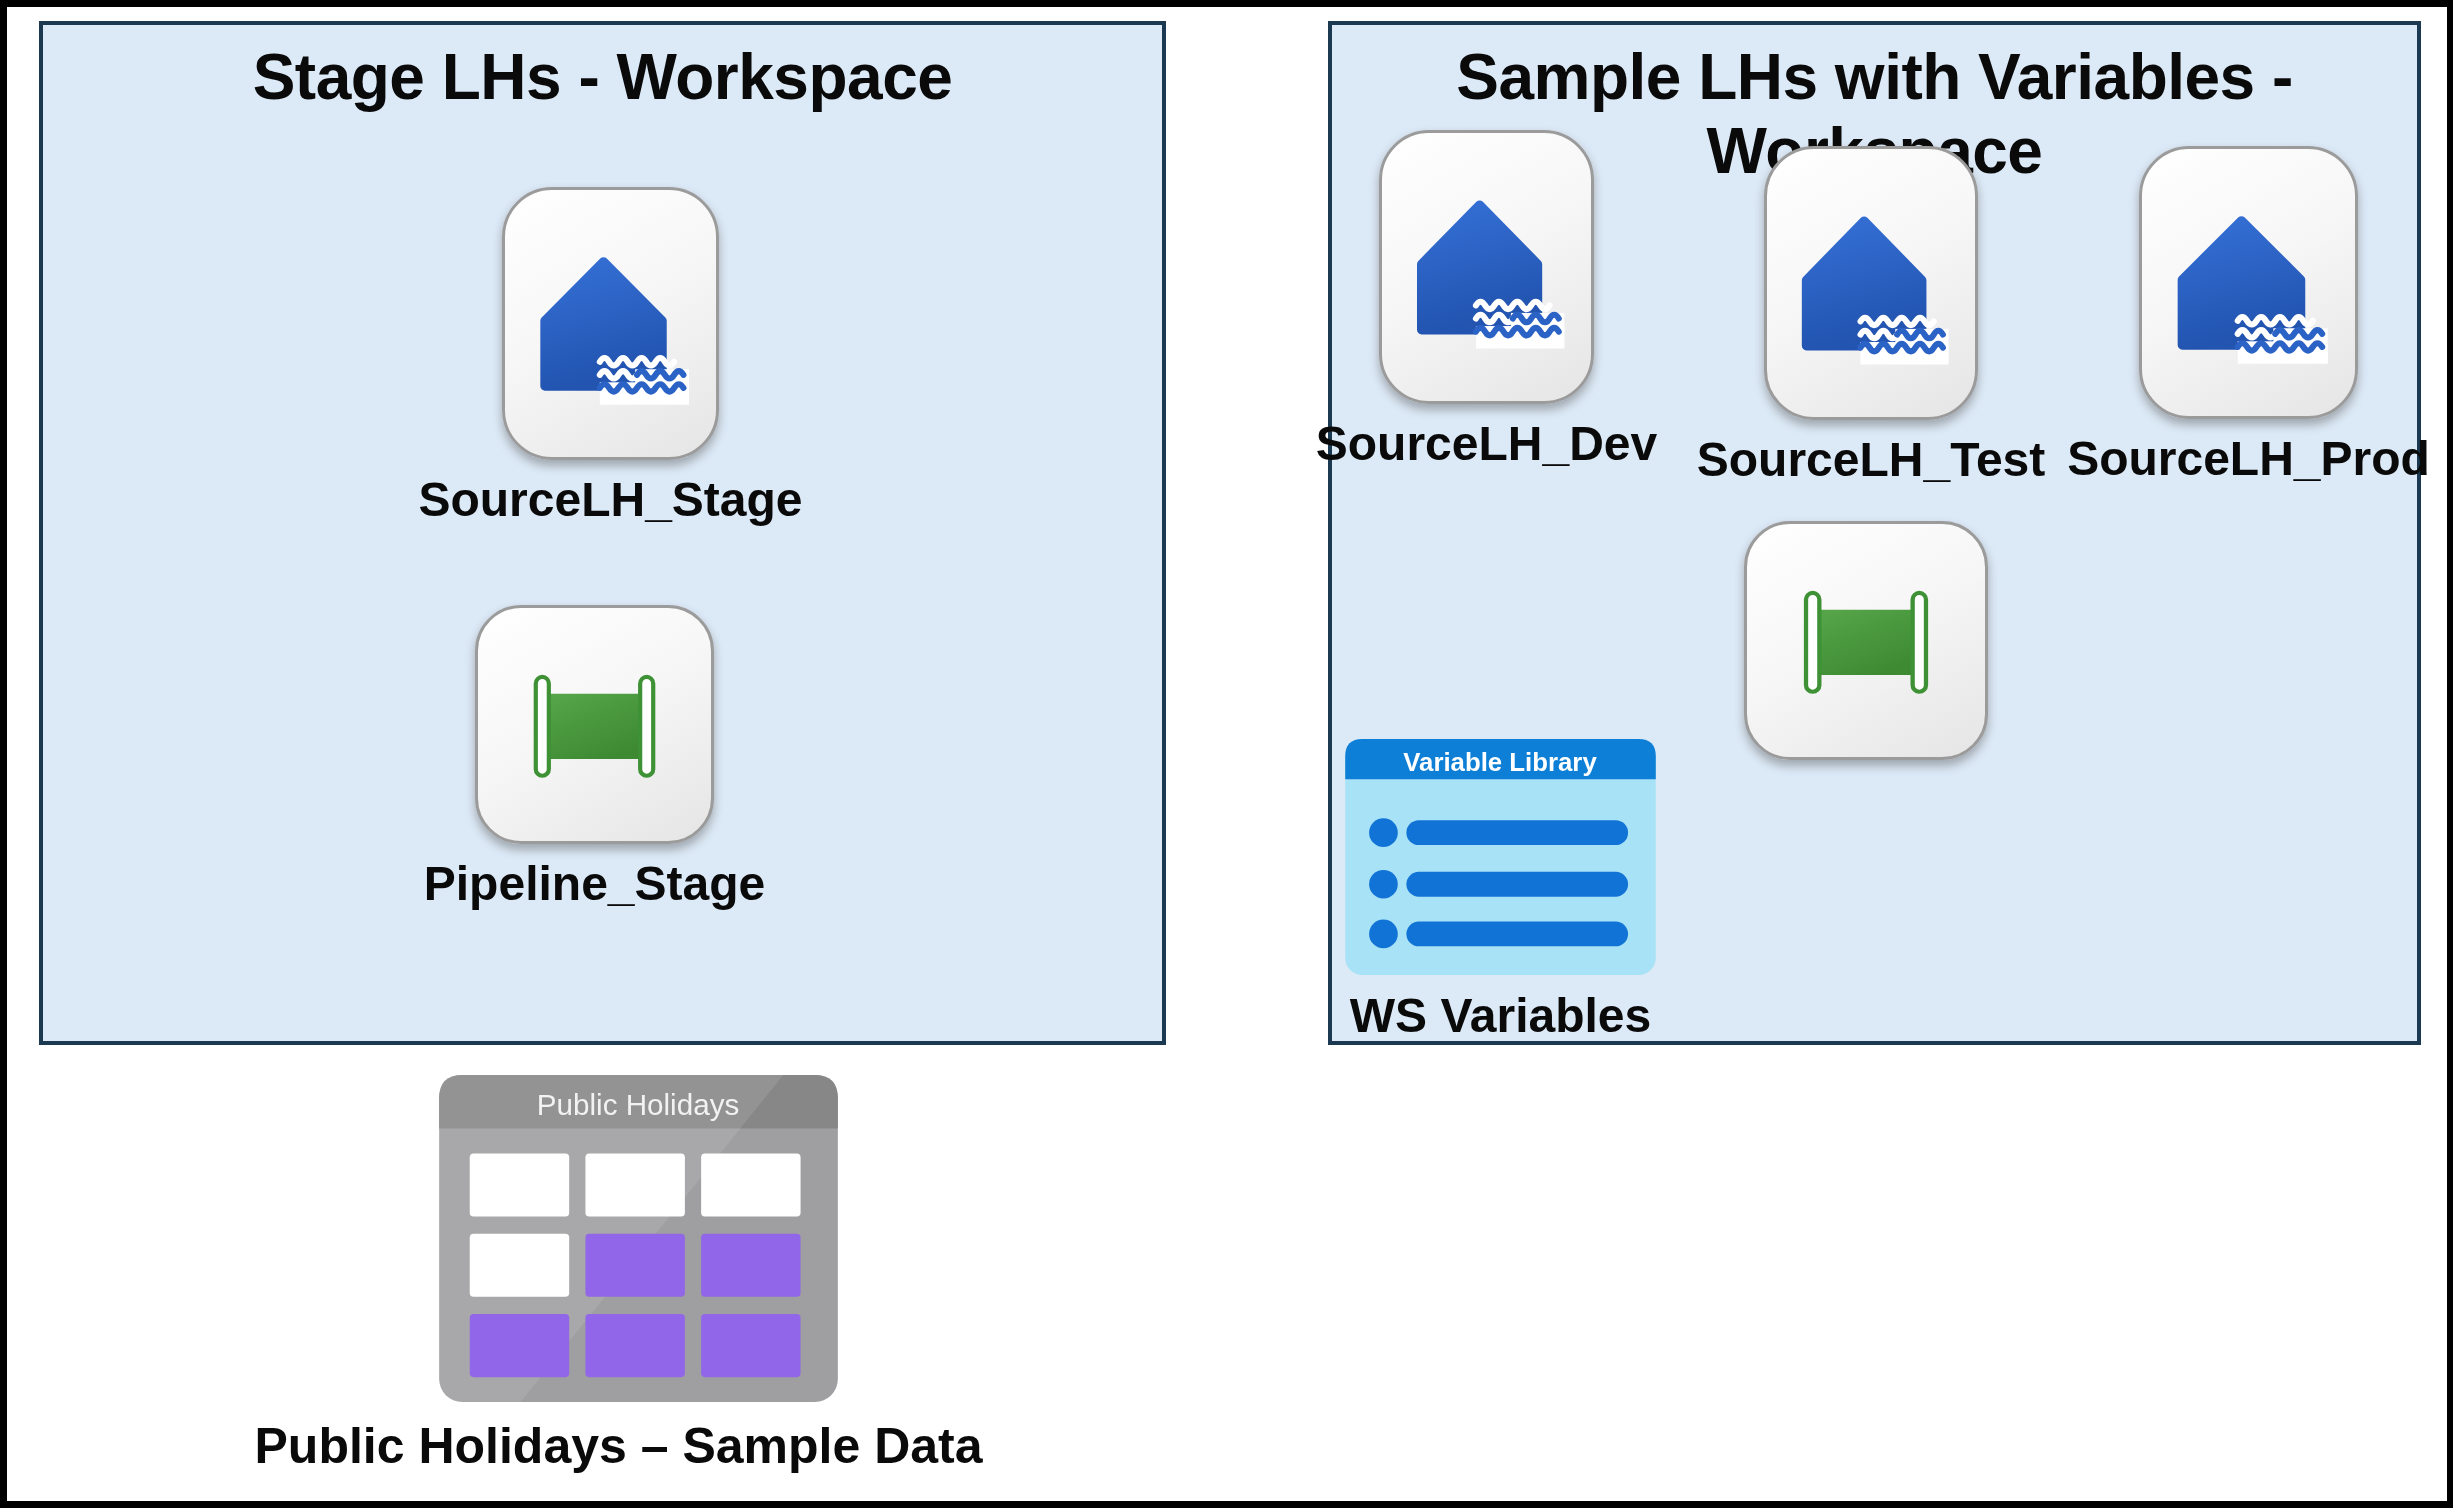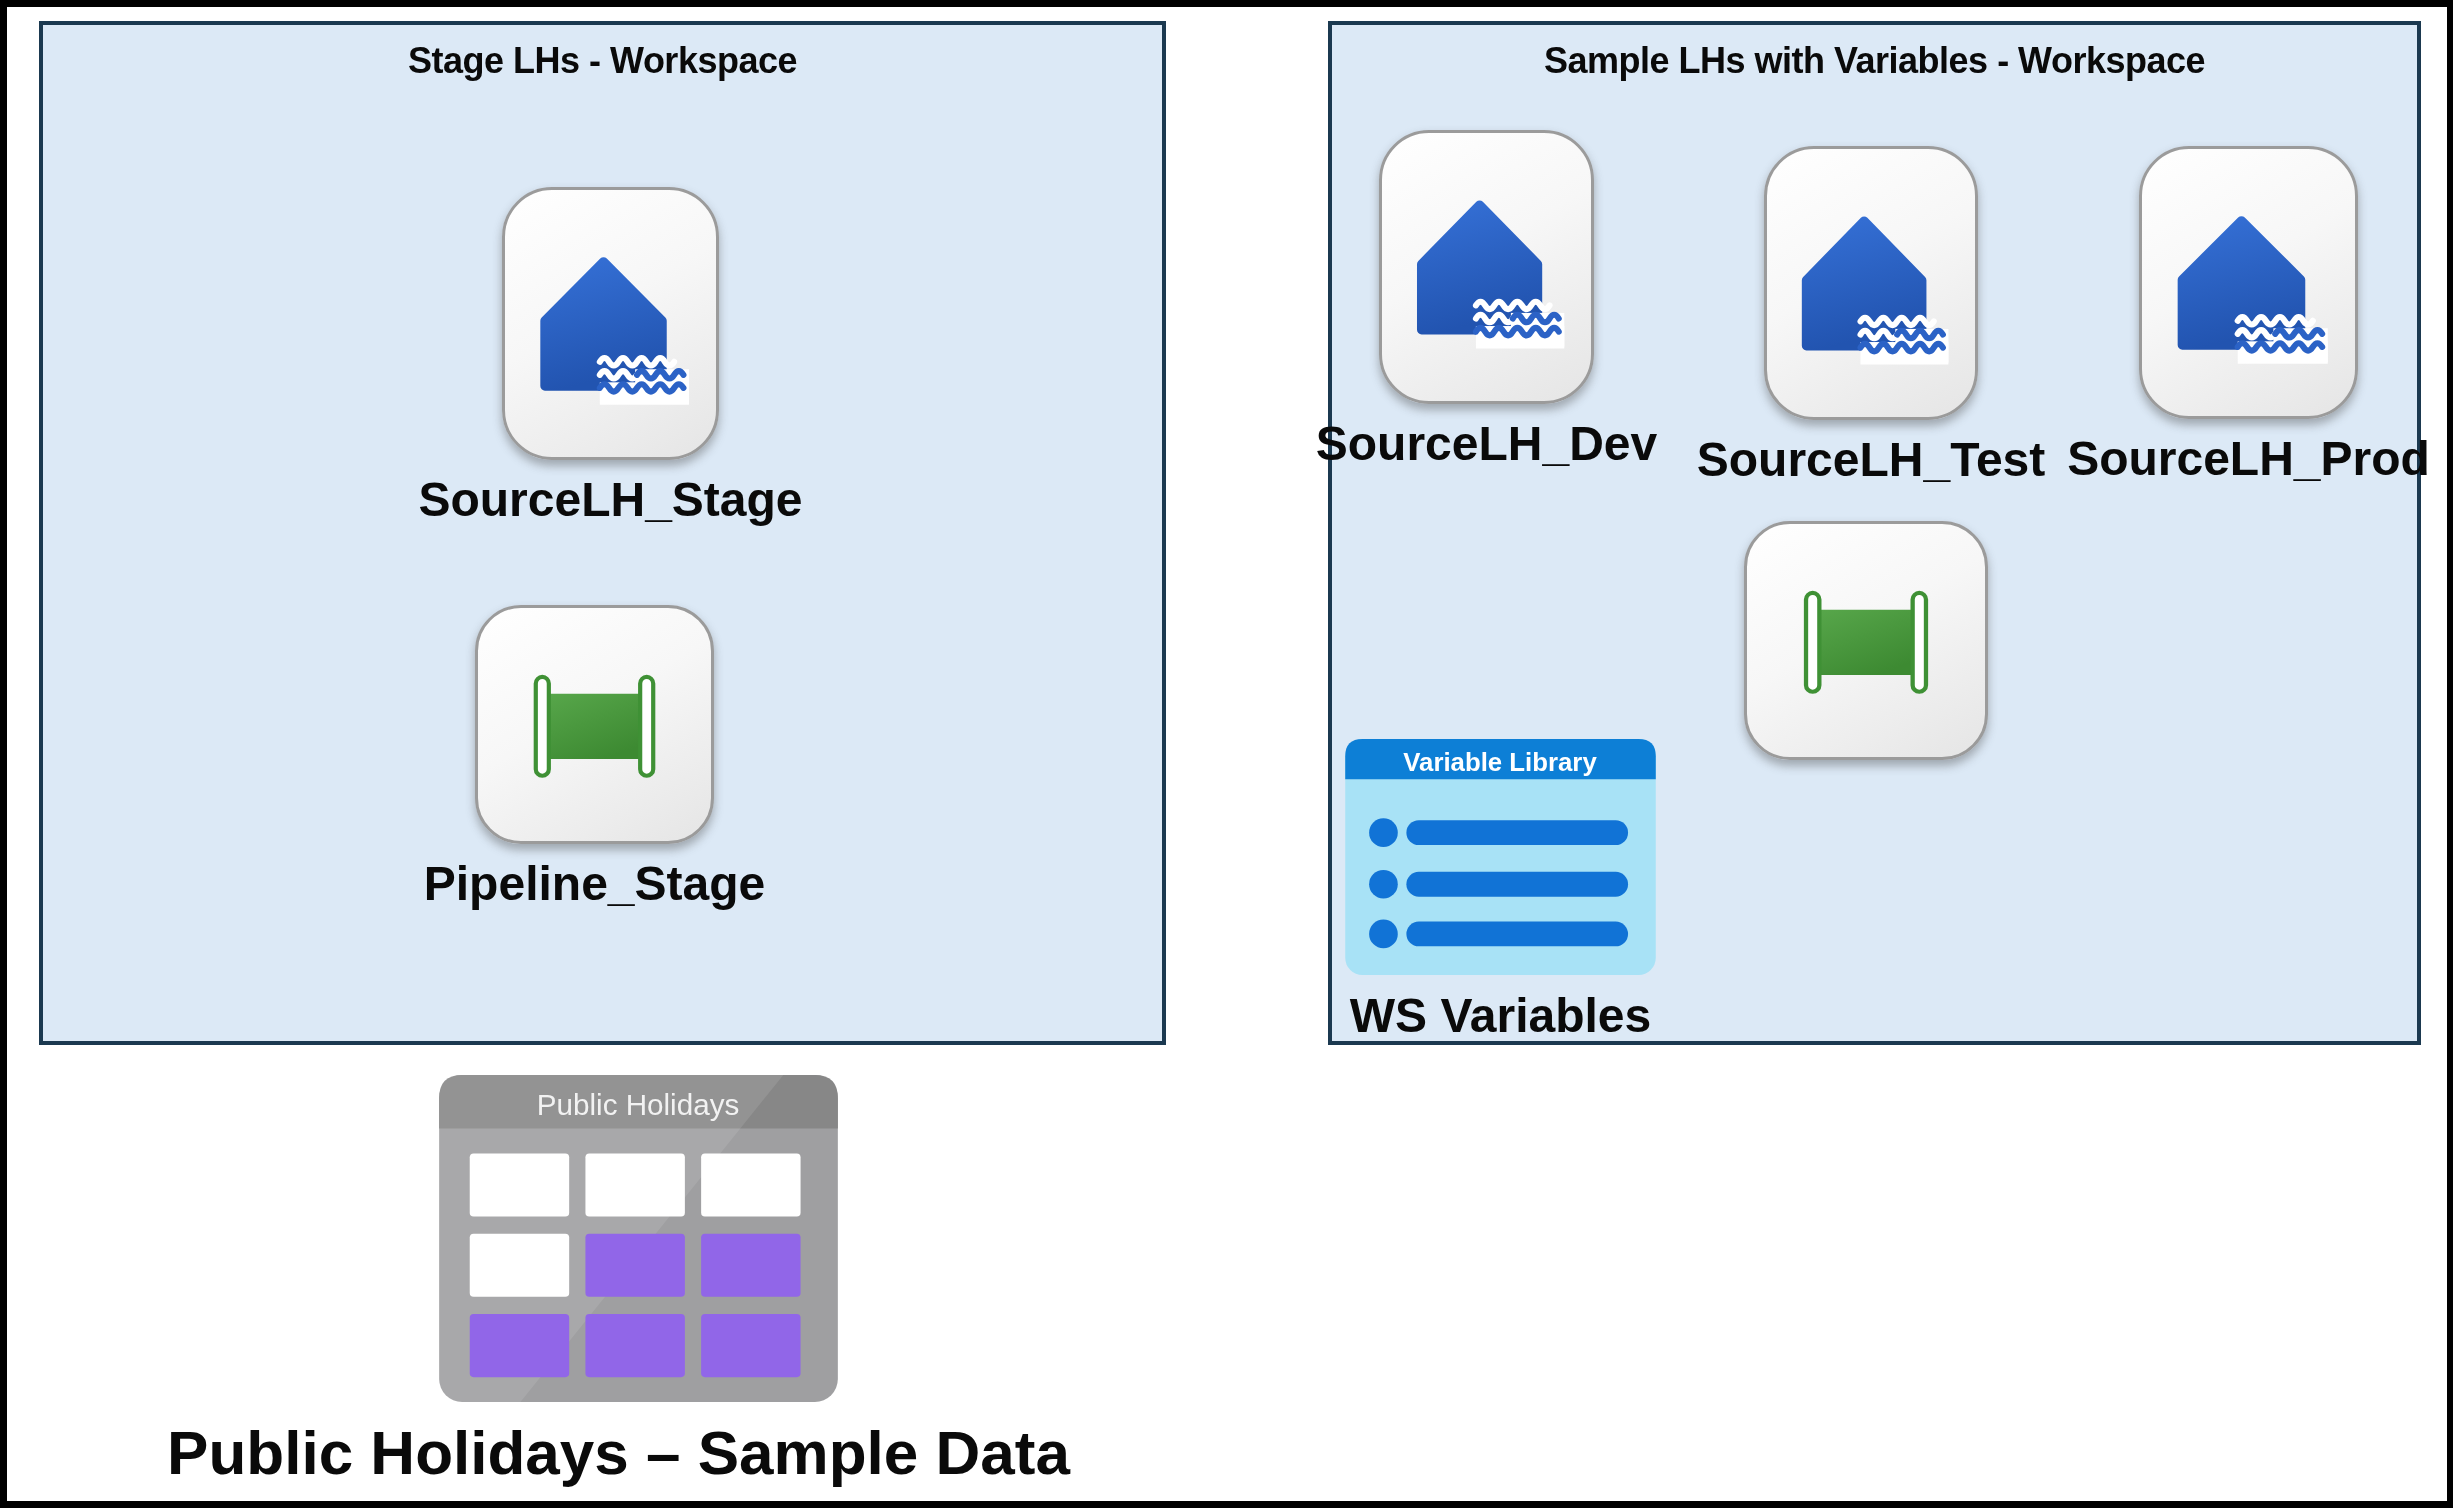--- a/index.html
+++ b/index.html
@@ -6,21 +6,21 @@
   body{
     width:2454px;height:1508px;position:relative;overflow:hidden;
     font-family:"Liberation Sans",sans-serif;color:#0b0b0b;
   }
   .frame{position:absolute;inset:0;border:7.6px solid #000;box-sizing:border-box;pointer-events:none;z-index:50;}
   .ws{
     position:absolute;background:#dce9f6;border:4.8px solid #1b3950;box-sizing:border-box;
   }
   .ws-title{
     position:absolute;top:15.3px;left:0;right:0;text-align:center;
-    font-size:36px;font-weight:700;letter-spacing:-0.5px;color:#0a0a0a;
+    font-size:64px;font-weight:700;letter-spacing:-0.5px;color:#0a0a0a;
   }
   .item{position:absolute;}
   .tile{
     position:relative;box-sizing:border-box;
     background:linear-gradient(150deg,#ffffff 0%,#f7f7f7 45%,#e5e5e5 100%);
     border:3.8px solid #9b9b9b;
     box-shadow:0 5.7px 9.6px rgba(70,70,70,0.40);
   }
   .tile-lh{border-radius:50px;}
   .tile-pipe{border-radius:46px;}
@@ -164,15 +164,15 @@
     <rect x="32" y="82" width="104" height="66" rx="4" fill="#ffffff"></rect>
     <rect x="153" y="82" width="104" height="66" rx="4" fill="#ffffff"></rect>
     <rect x="274" y="82" width="104" height="66" rx="4" fill="#ffffff"></rect>
     <rect x="32" y="166" width="104" height="66" rx="4" fill="#ffffff"></rect>
     <rect x="153" y="166" width="104" height="66" rx="4" fill="#9166e8"></rect>
     <rect x="274" y="166" width="104" height="66" rx="4" fill="#9166e8"></rect>
     <rect x="32" y="250" width="104" height="66" rx="4" fill="#9166e8"></rect>
     <rect x="153" y="250" width="104" height="66" rx="4" fill="#9166e8"></rect>
     <rect x="274" y="250" width="104" height="66" rx="4" fill="#9166e8"></rect>
   </svg>
-  <div class="ilabel" style="margin-top:15.3px;font-size:62px;">Public Holidays – Sample Data</div>
+  <div class="ilabel" style="margin-top:15.3px;font-size:50px;">Public Holidays – Sample Data</div>
 </div>
 
 
 </body></html>

